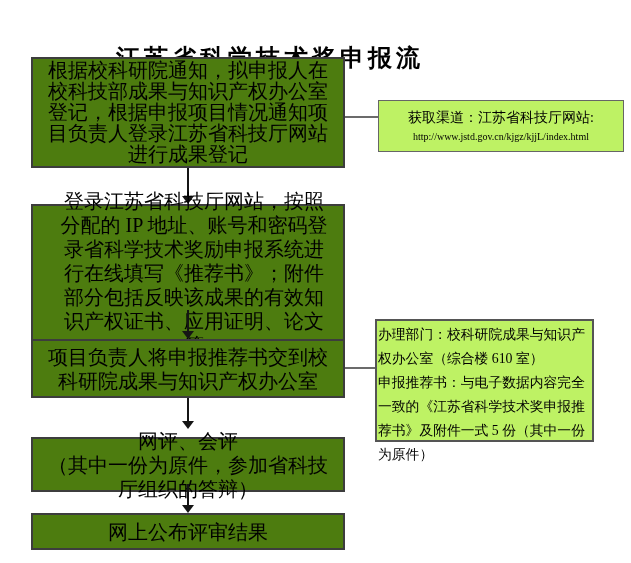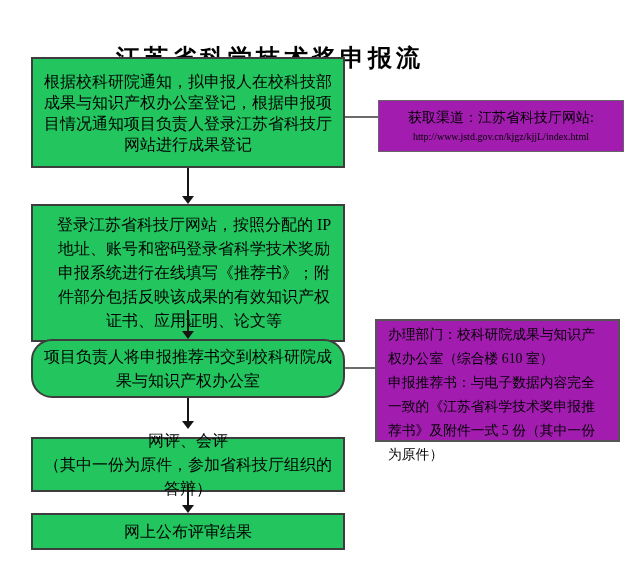--- a/index.html
+++ b/index.html
@@ -27,57 +27,57 @@
     letter-spacing: 4px;
     white-space: nowrap;
     margin-top: 32px;
   }
   .flow-box {
     position: absolute;
     left: 31px;
     width: 314px;
     box-sizing: border-box;
     border: 2px solid #3d3d3d;
-    background: #22c55e;
+    background: #4d7c0f;
     display: flex;
     flex-direction: column;
     align-items: center;
     justify-content: center;
     text-align: center;
-    font-size: 16px;
+    font-size: 20px;
     padding: 2px 10px;
   }
   .box1 { top: 57px;  height: 111px; line-height: 21px; }
   .box2 { top: 204px; height: 138px; line-height: 24px; padding-left: 22px; }
-  .box3 { top: 339px; height: 59px;  line-height: 24px; border-radius: 21px; }
+  .box3 { top: 339px; height: 59px;  line-height: 24px; }
   .box4 { top: 429px; height: 55px;  line-height: 24px; margin-top: 8px; }
   .box5 { top: 513px; height: 37px;  line-height: 20px; font-family: Liberation Serif, serif; }
 
   .note {
     position: absolute;
     box-sizing: border-box;
-    background: #a21caf;
+    background: #bef264;
     font-size: 14px;
   }
   .note-channel {
     left: 378px; top: 100px; width: 246px; height: 52px;
     border: 1px solid #666666;
     display: flex; flex-direction: column;
     align-items: center; justify-content: center;
     text-align: center;
   }
   .note-channel .cn { font-size: 14px; line-height: 20px; white-space: nowrap; }
   .note-channel .url { font-size: 10px; line-height: 17px; white-space: nowrap; }
   .note-office {
-    left: 375px; top: 319px; width: 245px; height: 123px;
+    left: 375px; top: 319px; width: 219px; height: 123px;
     border: 2px solid #555555;
     text-align: left;
     font-size: 13.8px;
     line-height: 24px;
-    padding: 2px 11px;
+    padding: 2px 1px;
   }
   .connector {
     position: absolute;
     height: 2px;
     background: #6b6b6b;
   }
   .conn1 { left: 345px; top: 116px; width: 33px; }
   .conn2 { left: 345px; top: 367px; width: 30px; }
 
   .flow-arrow {

